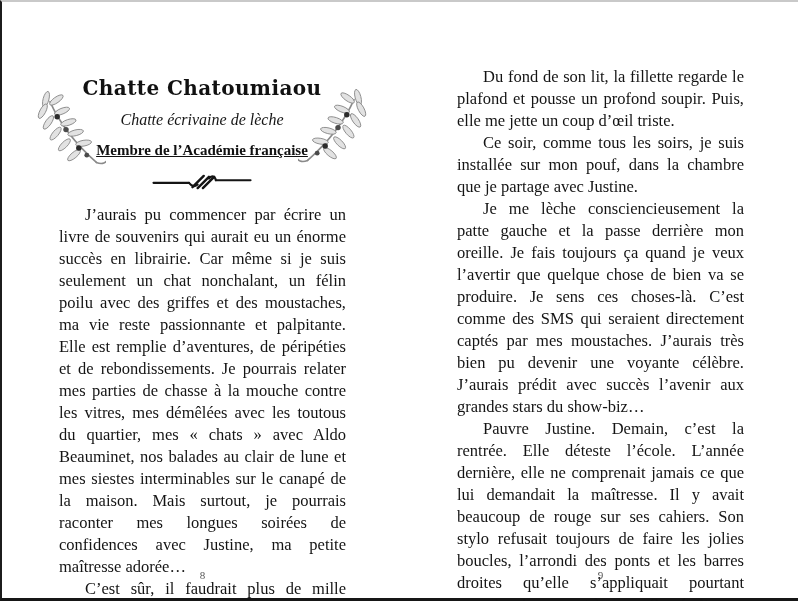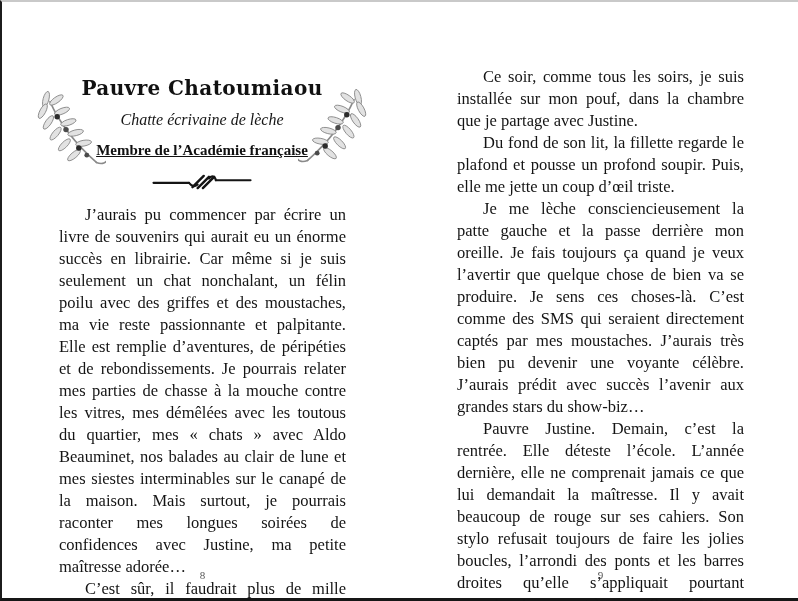--- a/index.html
+++ b/index.html
@@ -105,21 +105,21 @@
         <ellipse class="leaf" cx="52" cy="51" rx="10" ry="3.6" transform="rotate(-14 52 51)"></ellipse>
         <ellipse class="leaf" cx="38" cy="66" rx="10" ry="3.6" transform="rotate(-45 38 66)"></ellipse>
         <ellipse class="leaf" cx="62" cy="64" rx="10" ry="3.6" transform="rotate(-10 62 64)"></ellipse>
         <ellipse class="leaf" cx="50" cy="79" rx="10" ry="3.6" transform="rotate(-40 50 79)"></ellipse>
         <circle class="olive-dark" cx="29" cy="31" r="3.4"></circle>
         <circle class="olive" cx="40" cy="47" r="3.4"></circle>
         <circle class="olive-dark" cx="56" cy="70" r="3.4"></circle>
         <circle class="olive" cx="66" cy="79" r="3.0"></circle>
       </svg>
 
-      <div class="book-title">Pauvre Chatoumiaou</div>
+      <div class="book-title">Chatte Chatoumiaou</div>
       <div class="book-subtitle">Chatte écrivaine de lèche</div>
       <div class="book-affiliation">Membre de l’Académie française</div>
     </div>
 
     <div class="divider-wrap">
       <svg viewBox="0 0 120 24" aria-hidden="true">
         <path class="rope" stroke-width="2.4" d="M4,13 L45,13"></path>
         <path class="rope" stroke-width="2.4" d="M45,13 C48,17 52,18 55,15"></path>
         <path class="rope" stroke-width="2.8" d="M49,18 L62,5"></path>
         <path class="rope" stroke-width="2.8" d="M55,19 L68,6"></path>
@@ -132,22 +132,22 @@
     <div class="body-text body-left">
       <p>J’aurais pu commencer par écrire un livre de souvenirs qui aurait eu un énorme succès en librairie. Car même si je suis seulement un chat nonchalant, un félin poilu avec des griffes et des moustaches, ma vie reste passionnante et palpitante. Elle est remplie d’aventures, de péripéties et de rebondissements. Je pourrais relater mes parties de chasse à la mouche contre les vitres, mes démêlées avec les toutous du quartier, mes « chats » avec Aldo Beauminet, nos balades au clair de lune et mes siestes interminables sur le canapé de la maison. Mais surtout, je pourrais raconter mes longues soirées de confidences avec Justine, ma petite maîtresse adorée…</p>
       <p>C’est sûr, il faudrait plus de mille pages pour écrire toute ma vie.</p>
     </div>
 
     <div class="page-number page-number-left">8</div>
   </div>
 
   <div class="page page-right">
     <div class="body-text body-right">
+      <p>Du fond de son lit, la fillette regarde le plafond et pousse un profond soupir. Puis, elle me jette un coup d’œil triste.</p>
       <p>Ce soir, comme tous les soirs, je suis installée sur mon pouf, dans la chambre que je partage avec Justine.</p>
-      <p>Du fond de son lit, la fillette regarde le plafond et pousse un profond soupir. Puis, elle me jette un coup d’œil triste.</p>
       <p>Je me lèche consciencieusement la patte gauche et la passe derrière mon oreille. Je fais toujours ça quand je veux l’avertir que quelque chose de bien va se produire. Je sens ces choses-là. C’est comme des SMS qui seraient directement captés par mes moustaches. J’aurais très bien pu devenir une voyante célèbre. J’aurais prédit avec succès l’avenir aux grandes stars du show-biz…</p>
       <p>Pauvre Justine. Demain, c’est la rentrée. Elle déteste l’école. L’année dernière, elle ne comprenait jamais ce que lui demandait la maîtresse. Il y avait beaucoup de rouge sur ses cahiers. Son stylo refusait toujours de faire les jolies boucles, l’arrondi des ponts et les barres droites qu’elle s’appliquait pourtant consciencieusement à tracer. Son écriture,</p>
     </div>
 
     <div class="page-number page-number-right">9</div>
   </div>
 
 </div>
 
 </body></html>

